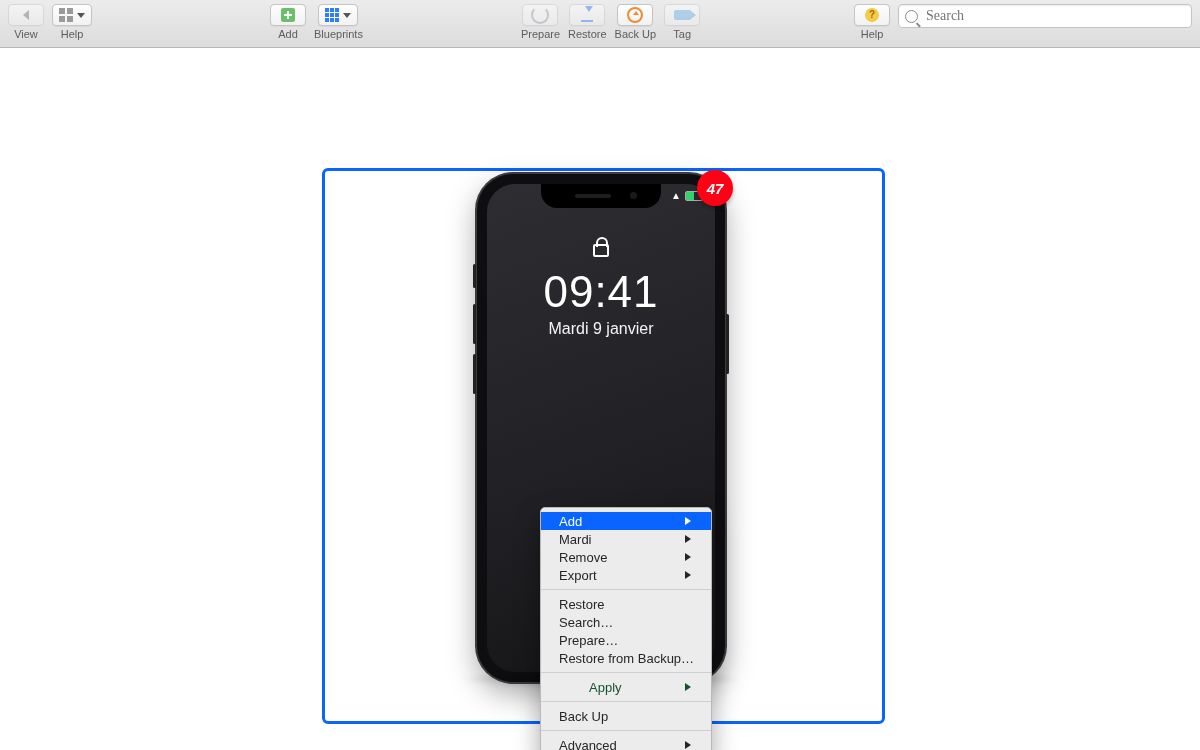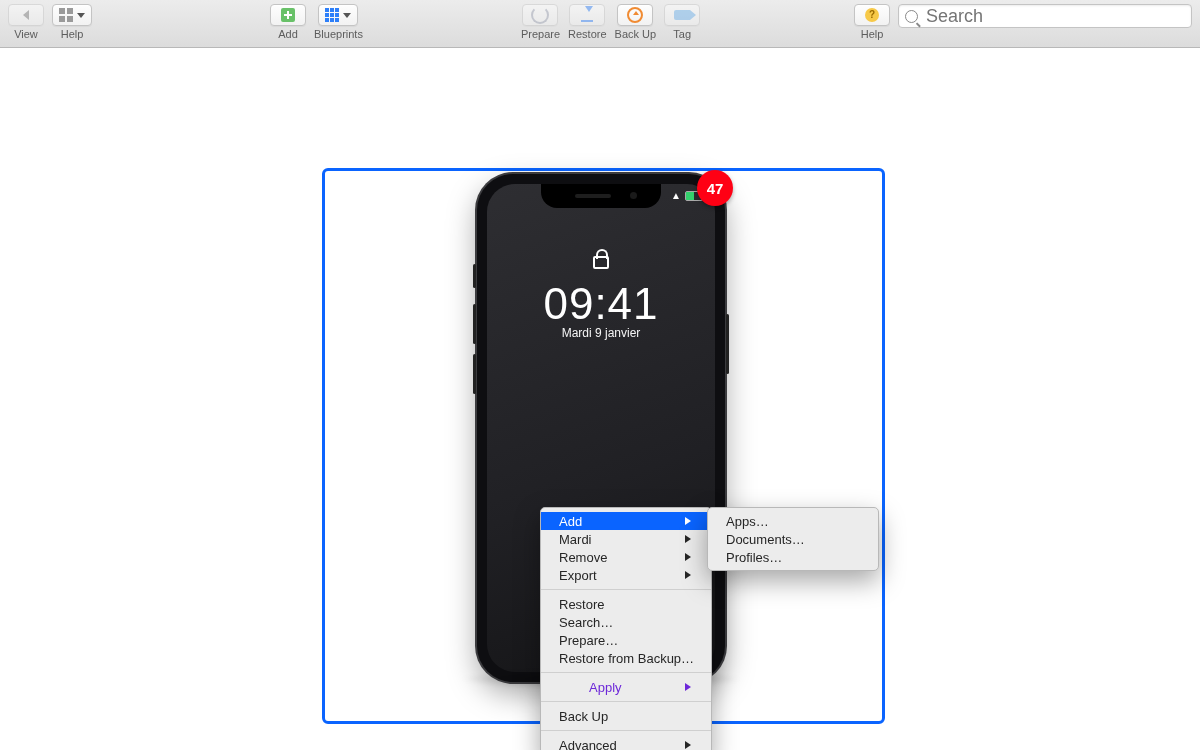--- a/index.html
+++ b/index.html
@@ -26,55 +26,55 @@
   .ic.sync{width:14px;height:14px;border:2px solid #9aa0b2;border-radius:50%;border-top-color:transparent;}
   .ic.dl{width:12px;height:12px;border-bottom:2px solid #2d7ff9;position:relative;}
   .ic.dl::before{content:"";position:absolute;left:4px;top:-2px;width:0;height:0;border-left:4px solid transparent;border-right:4px solid transparent;border-top:6px solid #2d7ff9;}
   .ic.tag{width:16px;height:10px;background:#6ab1ee;border-radius:2px 0 0 2px;position:relative;}
   .ic.tag::after{content:"";position:absolute;right:-6px;top:0;width:0;height:0;border-top:5px solid transparent;border-bottom:5px solid transparent;border-left:6px solid #6ab1ee;}
   .ic.help{width:14px;height:14px;border-radius:50%;background:#f7c948;color:#9a6b00;font-size:10px;line-height:14px;text-align:center;font-weight:bold;}
   .spacer{flex:1;}
   .search { width:280px; height:22px; background:#fff; border:1px solid #c4c4c4; border-radius:4px; display:flex; align-items:center; padding:0 6px; gap:6px; box-shadow:inset 0 1px 2px rgba(0,0,0,0.08);}
   .search .mag{width:11px;height:11px;border:1.5px solid #888;border-radius:50%;position:relative;}
   .search .mag::after{content:"";position:absolute;right:-4px;bottom:-4px;width:5px;height:1.5px;background:#888;transform:rotate(45deg);}
-  .search input{border:none;outline:none;flex:1;font-size:18px;background:transparent;color:#333;}
+  .search input{border:none;outline:none;flex:1;font-size:14px;background:transparent;color:#333;font-family:Liberation Serif, serif;}
 
   
   .canvas { position:relative; width:1200px; height:702px; background:#fff;}
   .sel-box { position:absolute; left:322px; top:120px; width:557px; height:550px; border:3px solid #0a64ff; border-radius:6px;}
 
   
   .phone-wrap{ position:absolute; left:477px; top:126px; width:248px;}
   .phone-shadow{position:absolute;left:-18px;right:-18px;bottom:-6px;height:18px;background:radial-gradient(ellipse at center, rgba(0,0,0,0.35), rgba(0,0,0,0) 70%);filter:blur(2px);}
   .phone{ width:248px; height:508px; background:#0e0e11; border-radius:36px; padding:10px; box-sizing:border-box; box-shadow:0 0 0 2px #3c3c3f, 0 12px 30px rgba(0,0,0,0.35); position:relative;}
   .btn-side{position:absolute;background:#222;width:3px;border-radius:2px;}
   .btn-l1{left:-4px;top:90px;height:24px;} .btn-l2{left:-4px;top:130px;height:40px;} .btn-l3{left:-4px;top:180px;height:40px;} .btn-r{right:-4px;top:140px;height:60px;}
   .screen{ width:100%; height:100%; background:linear-gradient(160deg,#2e2e32 0%, #202024 60%, #141416 100%); border-radius:28px; position:relative; overflow:hidden;}
   .notch{position:absolute;top:0;left:50%;transform:translateX(-50%);width:120px;height:24px;background:#000;border-radius:0 0 16px 16px;}
   .notch::before{content:"";position:absolute;left:34px;top:10px;width:36px;height:4px;background:#1e1e1e;border-radius:3px;}
   .notch::after{content:"";position:absolute;right:24px;top:8px;width:7px;height:7px;background:#1a1a1a;border-radius:50%;}
   .status{position:absolute;top:6px;right:12px;display:flex;gap:4px;align-items:center;}
   .wifi{color:#fff;font-size:10px;}
   .batt{width:16px;height:8px;border:1px solid #aaa;border-radius:2px;position:relative;}
   .batt::after{content:"";position:absolute;right:-3px;top:2px;width:2px;height:4px;background:#aaa;border-radius:1px;}
   .batt i{display:block;width:8px;height:100%;background:#33d06c;}
-  .lockc{position:absolute;top:72px;left:0;right:0;text-align:center;color:#fff;}
+  .lockc{position:absolute;top:60px;left:0;right:0;text-align:center;color:#fff;}
   .lockic{display:inline-block;width:12px;height:9px;border:2px solid #fff;border-radius:2px;position:relative;margin-bottom:10px;}
   .lockic::before{content:"";position:absolute;top:-9px;left:1px;width:8px;height:8px;border:2px solid #fff;border-bottom:none;border-radius:6px 6px 0 0;}
   .time{font-size:44px;font-weight:200;letter-spacing:1px;line-height:1;}
-  .date{font-size:12px;opacity:.95;}
-  .badge{position:absolute;right:-8px;top:-4px;width:36px;height:36px;border-radius:50%;background:#ff0014;color:#fff;display:flex;align-items:center;justify-content:center;font-size:15px;font-weight:600;box-shadow:0 2px 4px rgba(0,0,0,.3);}
+  .date{font-size:16px;margin-top:6px;opacity:.95;}
+  .badge{position:absolute;right:-8px;top:-4px;width:36px;height:36px;border-radius:50%;background:#ff0014;color:#fff;display:flex;align-items:center;justify-content:center;font-size:15px;font-weight:600;box-shadow:0 2px 4px rgba(0,0,0,.3);font-style:italic;}
 
   
   .menu{position:absolute;background:#ececec;border:1px solid #b8b8b8;border-radius:5px;box-shadow:0 10px 26px rgba(0,0,0,0.35);font-size:13px;min-width:170px;padding:4px 0;}
   .menu.main{left:540px;top:459px;width:168px;}
   .menu.sub{left:707px;top:459px;width:128px;}
   .mi{height:18px;padding:0 20px 0 18px;display:flex;align-items:center;justify-content:space-between;white-space:nowrap;}
   .mi.sel{background:#0a64ff;color:#fff;}
-  .mi.dis{color:#6d28d9;padding-left:48px;}
+  .mi.dis{color:#14532d;padding-left:48px;}
   .sep{height:1px;background:#cfcfcf;margin:5px 0;}
   .arw{width:0;height:0;border-top:4px solid transparent;border-bottom:4px solid transparent;border-left:6px solid currentColor;}
 </style>
 </head>
 <body>
 
 <div class="toolbar">
 
   <div class="tb-group">
     <div class="tb-item">
@@ -240,25 +240,14 @@
         <span>Back Up</span>
       </div>
     <div class="sep"></div>
     <div class="mi">
         <span>Advanced</span>
         <span class="arw"></span>
       </div>
 
   </div>
 
-  <div class="menu sub">
-    <div class="mi">
-        <span>Apps…</span>
-      </div>
-    <div class="mi">
-        <span>Documents…</span>
-      </div>
-    <div class="mi">
-        <span>Profiles…</span>
-      </div>
-  </div>
 
 </div>
 
 </body></html>

